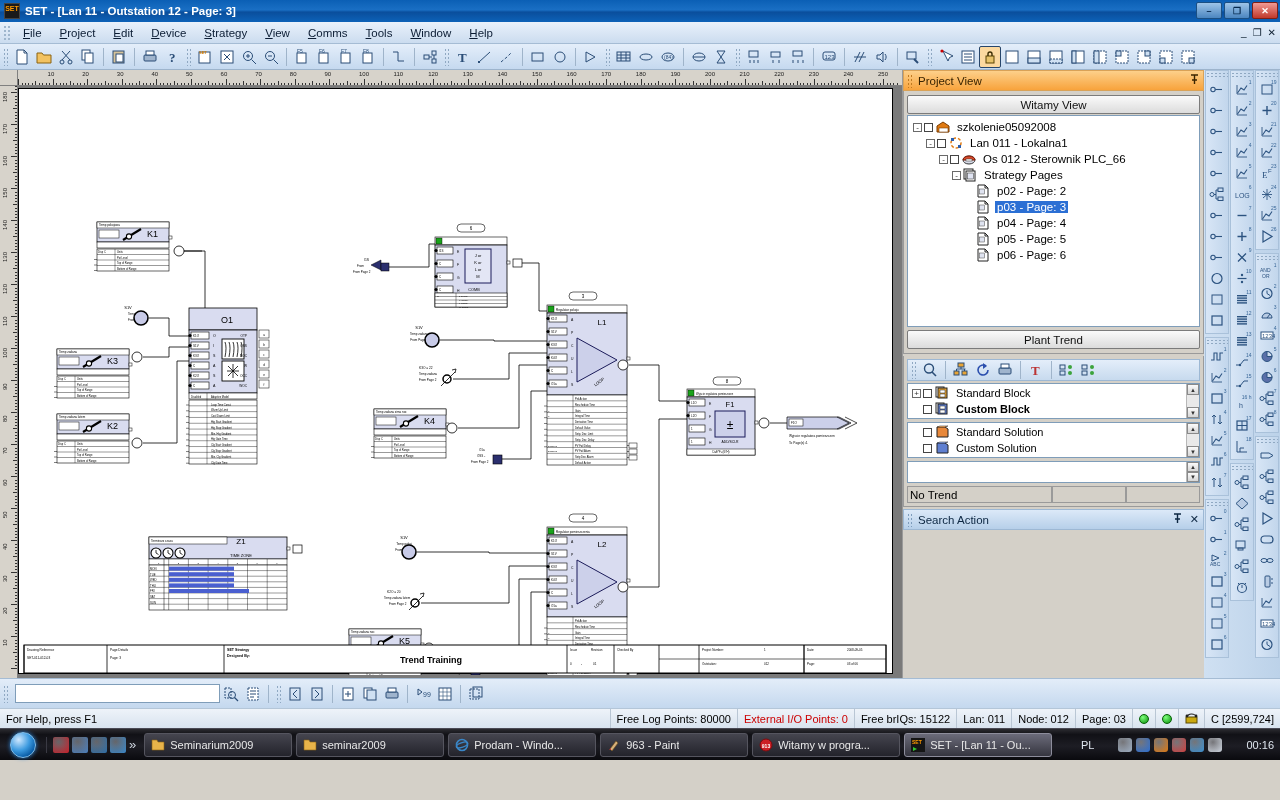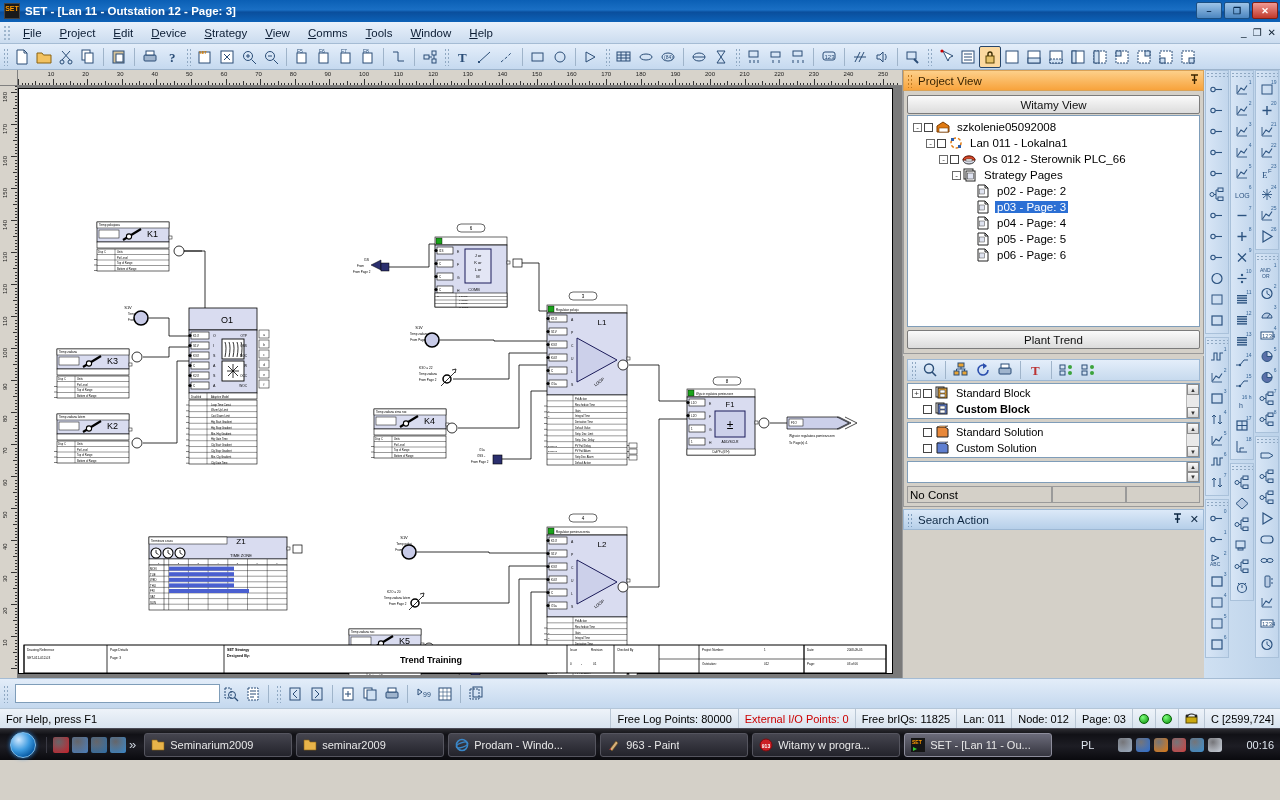--- a/index.html
+++ b/index.html
@@ -1767,21 +1767,21 @@
           </div>
         </div>
         <div class="libbox" style="height:22px">
           <div class="items"></div>
           <div class="sb">
             <div class="sbar">▲</div>
             <div class="sbar">▼</div>
           </div>
         </div>
         <div class="filterrow">
-          <div class="filtercell" style="flex:2">No Const</div>
+          <div class="filtercell" style="flex:2">No Trend</div>
           <div class="filtercell" style="flex:1"></div>
           <div class="filtercell" style="flex:1"></div>
         </div>
       </div>
     </div>
 
     <div class="panel" style="margin-top:2px">
       <div class="panel-head blue">
         <span class="grip"></span>
         <span class="ttl">Search Action</span>
@@ -2402,21 +2402,21 @@
           <rect x="5" y="1" width="9" height="10" fill="none" stroke="#2a4d77"></rect>
         </svg>
       </div>
     </div>
 </div>
 
 <div id="statusbar">
   <div class="sect first">For Help, press F1</div>
   <div class="sect">Free Log Points: 80000</div>
   <div class="sect" id="st-extio" style="color: rgb(204, 0, 0);">External I/O Points: 0</div>
-  <div class="sect">Free brIQs: 11825</div>
+  <div class="sect">Free brIQs: 15122</div>
   <div class="sect">Lan: 011</div>
   <div class="sect">Node: 012</div>
   <div class="sect">Page: 03</div>
   <div class="sect">
       <span class="led"></span>
     </div>
   <div class="sect">
       <span class="led"></span>
     </div>
   <div class="sect">

